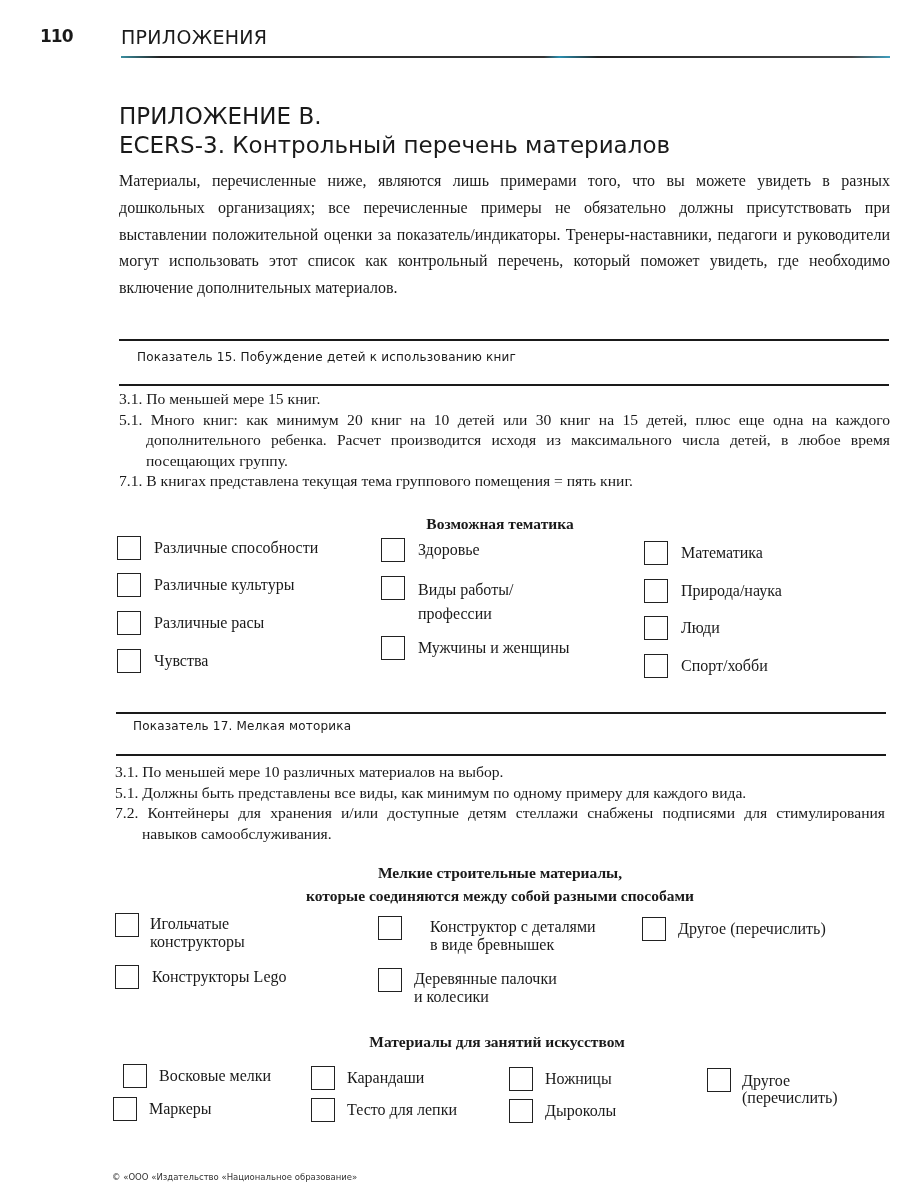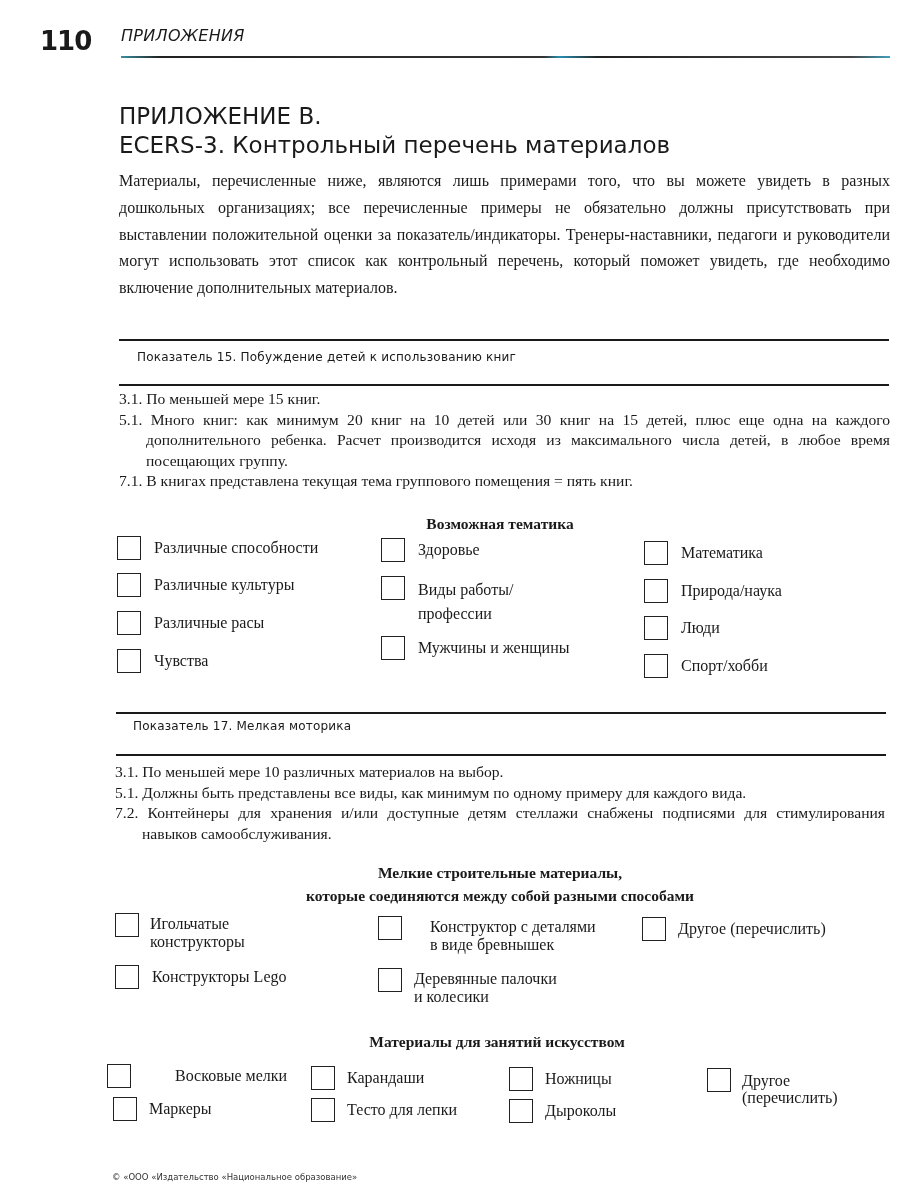--- a/index.html
+++ b/index.html
@@ -1,22 +1,22 @@
 <!DOCTYPE html>
 <html><head>
 <meta charset="utf-8">
 <style>
   html, body { margin: 0; padding: 0; background: #ffffff; }
   body { width: 900px; height: 1200px; position: relative; overflow: hidden; color: #1a1a1a; }
   .sans { font-family: "DejaVu Sans", sans-serif; }
   .serif { font-family: "Liberation Serif", serif; }
   .abs { position: absolute; }
 
-  .page-num { left: 40px; top: 26px; font-size: 26px; font-weight: bold; letter-spacing: -1px; }
-  .running-head { left: 121px; top: 26px; font-size: 16px; letter-spacing: 0.3px; font-style: italic; }
+  .page-num { left: 40px; top: 26px; font-size: 17px; font-weight: bold; letter-spacing: -1px; }
+  .running-head { left: 121px; top: 26px; font-size: 19px; letter-spacing: 0.3px; }
   .head-rule { left: 121px; top: 56px; width: 769px; height: 1.5px; background: linear-gradient(90deg,#3a8fa0 0%,#222 5%,#333 55%,#2a8fb0 57%,#222 62%,#444 95%,#3fa0c0 100%); }
 
   .app-title { left: 119px; top: 102px; font-size: 23px; line-height: 29px; }
   .app-title div { white-space: nowrap; }
 
   .intro { left: 119px; top: 168px; width: 771px; font-size: 16px; line-height: 26.8px; text-align: justify; }
 
   .rule { height: 2px; background: #1a1a1a; }
   .section-title { font-size: 12px; font-weight: normal; letter-spacing: 0.2px; }
 
@@ -147,21 +147,21 @@
     <span>и колесики</span>
   </span>
 </div>
 <div class="cb serif" style="left:642px; top:917px;">
   <span class="box"></span>
   <span class="lbl" style="margin-left:12px;">Другое (перечислить)</span>
 </div>
 
 <div class="abs serif group-title" style="left:247px; top:1030px; width:500px;">Материалы для занятий искусством</div>
 
-<div class="cb serif" style="left:107px; top:1064px;gap:32px;">
+<div class="cb serif" style="left:123px; top:1064px;">
   <span class="box"></span>
   <span class="lbl" style="margin-left:12px;">Восковые мелки</span>
 </div>
 <div class="cb serif" style="left:113px; top:1097px;">
   <span class="box"></span>
   <span class="lbl" style="margin-left:12px;text-align:right;">Маркеры</span>
 </div>
 <div class="cb serif" style="left:311px; top:1066px;">
   <span class="box"></span>
   <span class="lbl" style="margin-left:12px;">Карандаши</span>

